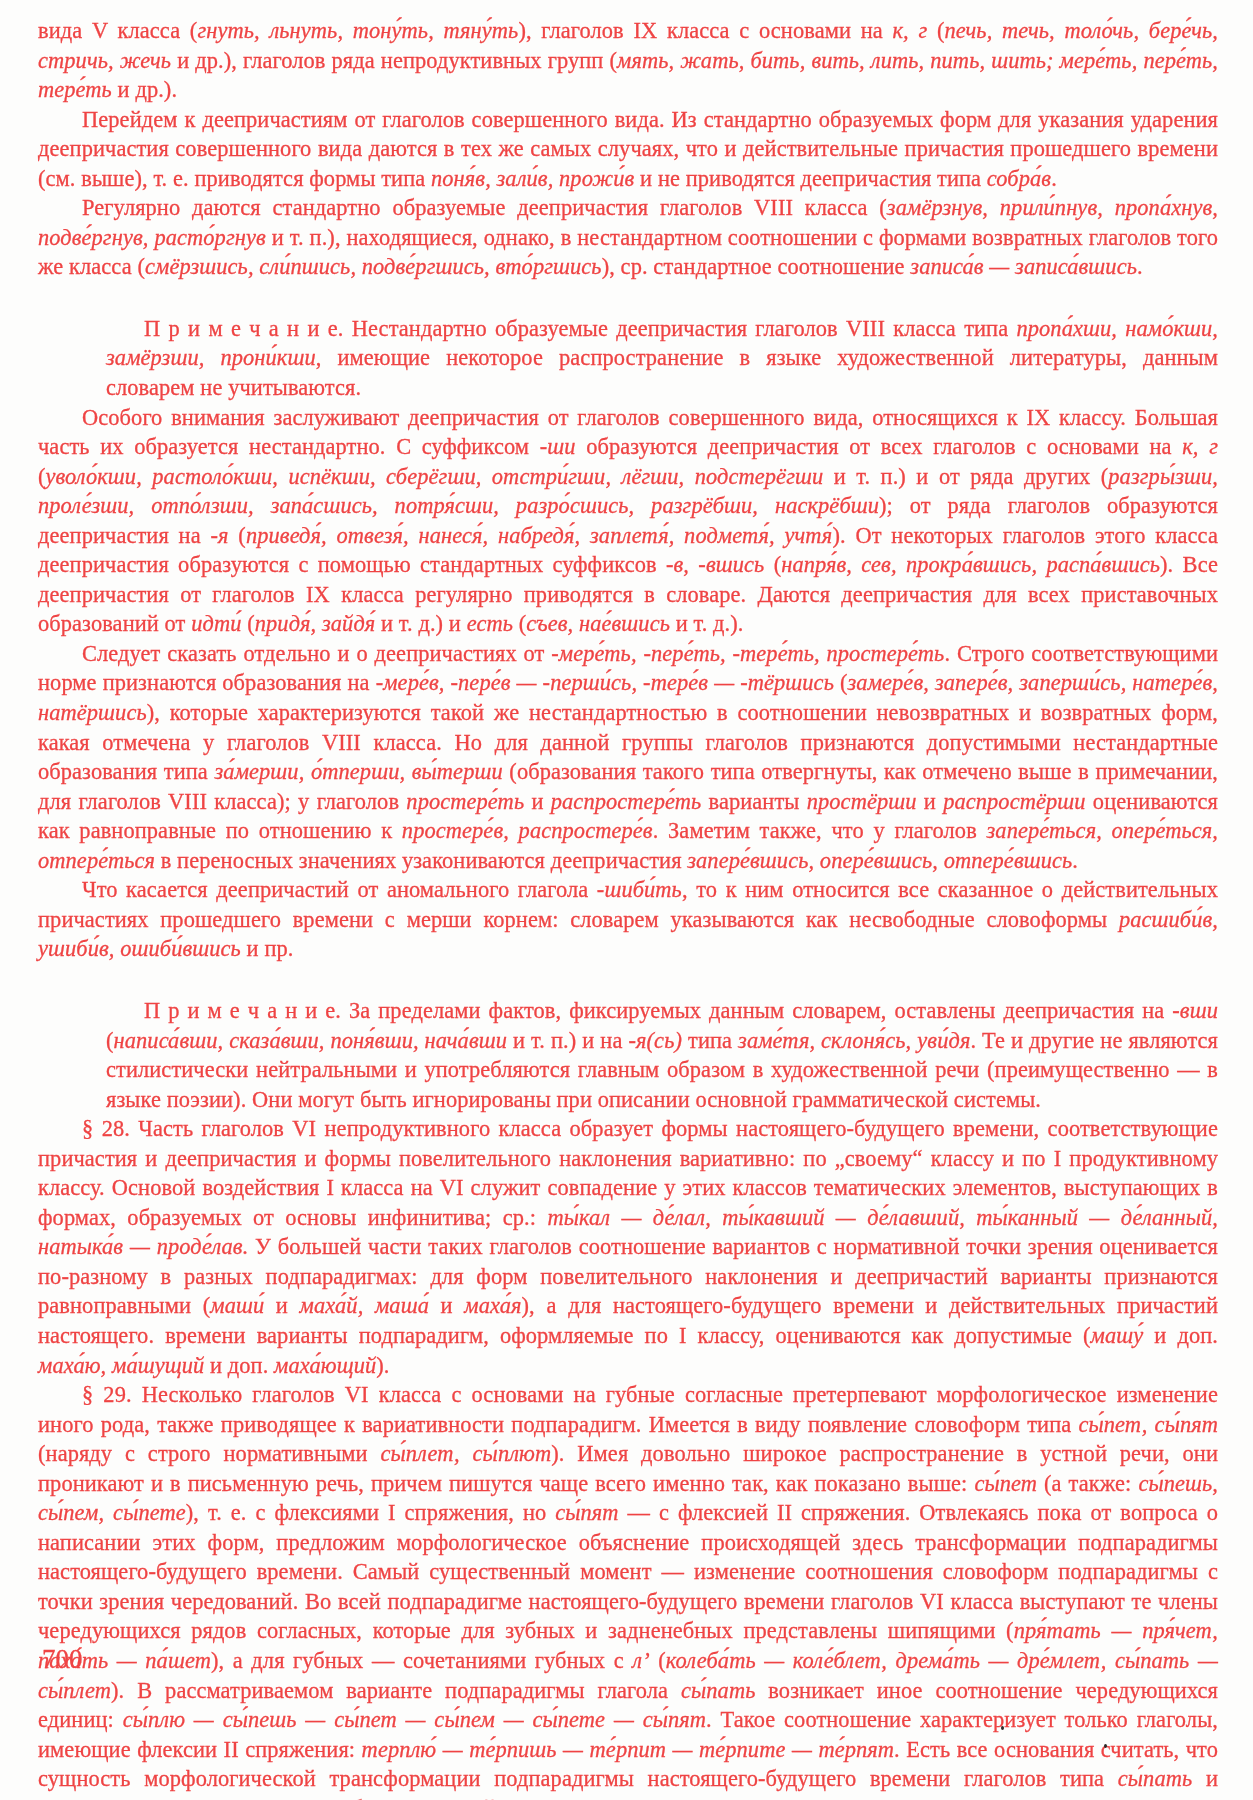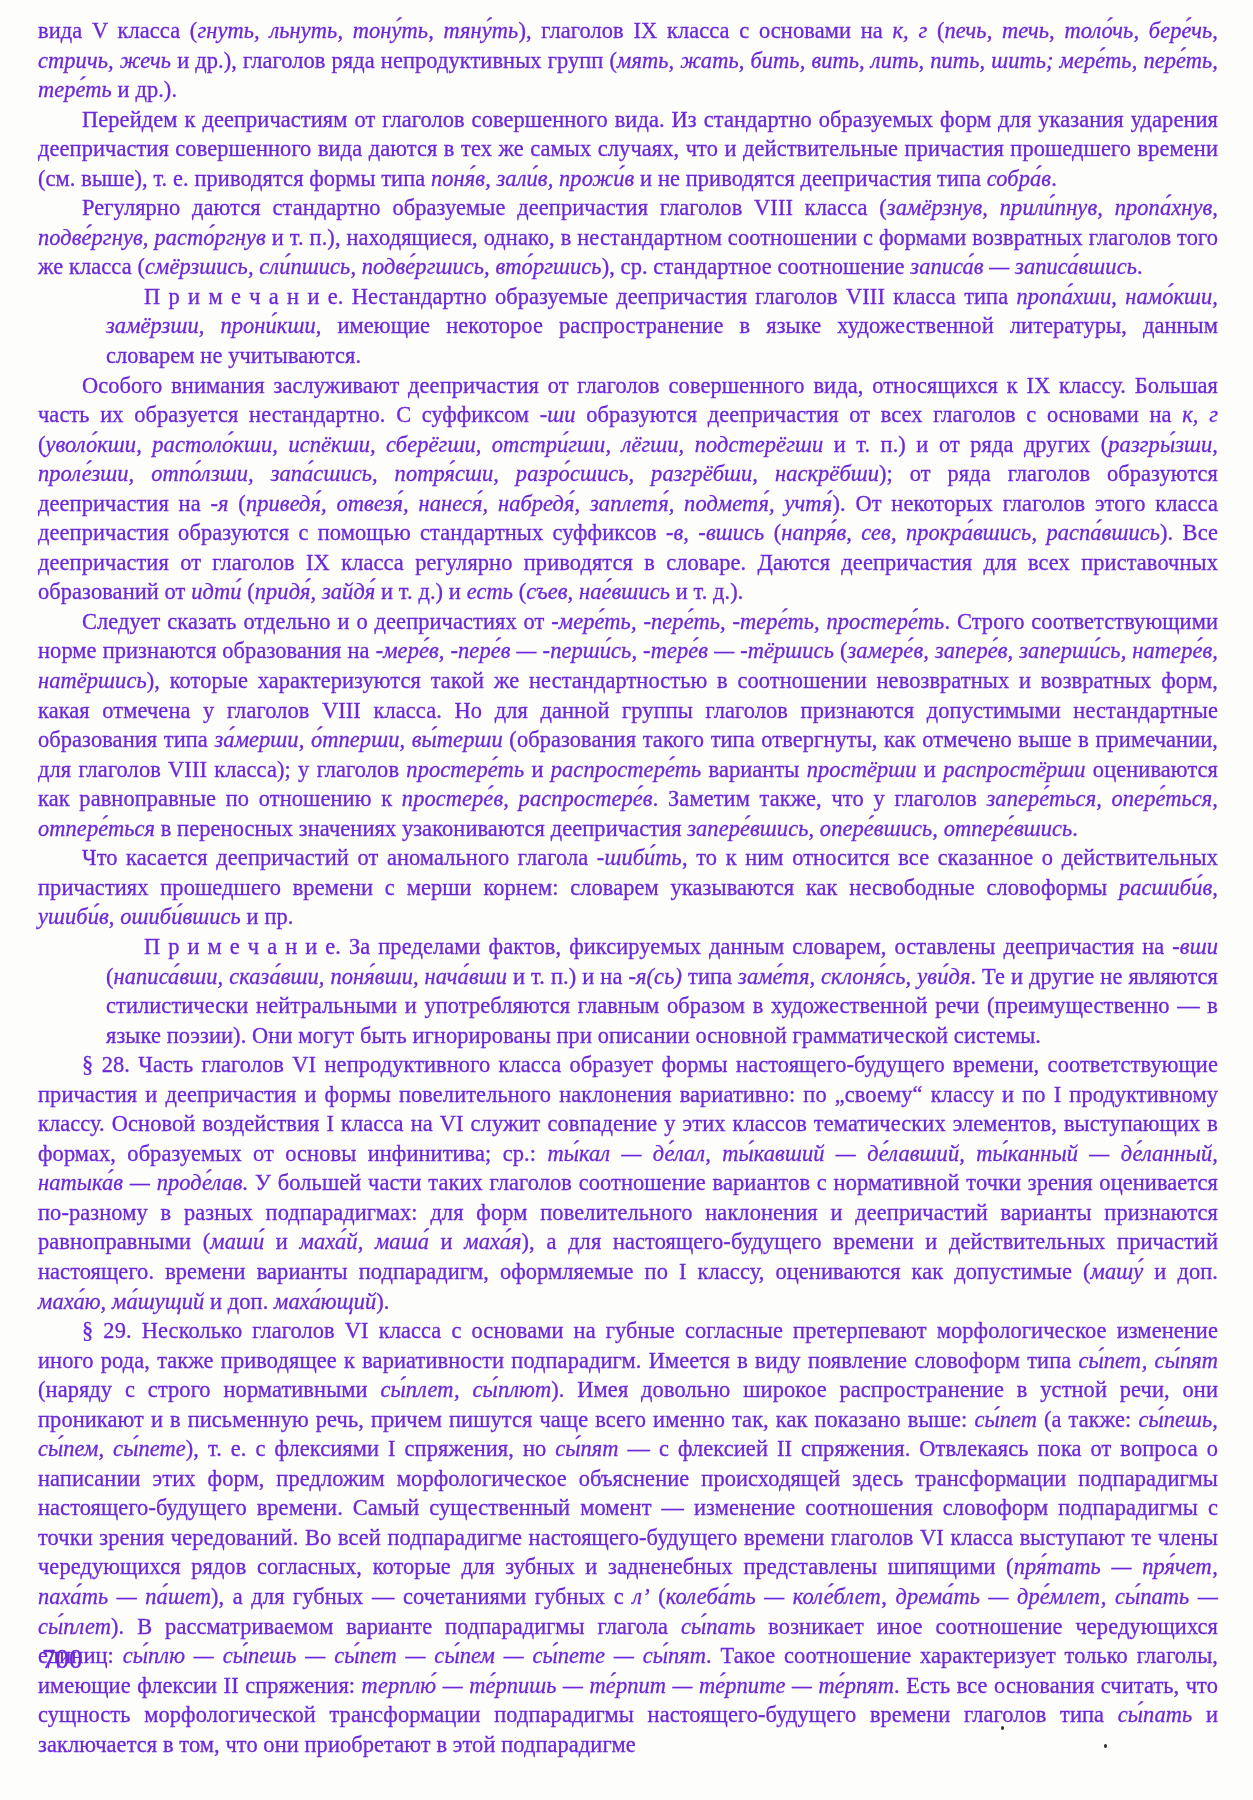--- a/index.html
+++ b/index.html
@@ -7,41 +7,42 @@
     padding: 0;
     background: #ffffff;
   }
   .page {
     position: relative;
     width: 1253px;
     height: 1800px;
     background: #fdfdfc;
     overflow: hidden;
     font-family: "Liberation Serif", "DejaVu Serif", serif;
-    color: #6d28d9;
+    color: #ef4444;
   }
   .textblock {
     position: absolute;
     left: 38px;
     top: 16px;
     width: 1180px;
     font-size: 22.4px;
     line-height: 29.55px;
     text-align: justify;
     letter-spacing: 0.1px;
     -webkit-text-stroke: 0.3px currentColor;
     hyphens: auto;
     -webkit-hyphens: auto;
   }
   p.para { margin: 0; padding: 0; }
   p.cont { text-indent: 0; }
   p.body { text-indent: 44px; }
   p.note {
     margin-left: 68px;
     text-indent: 38px;
+    margin-top: 32px;
   }
   .rm { font-style: normal; }
   .it { font-style: italic; }
   .bd { font-weight: normal; }
   .page-number {
     position: absolute;
     left: 42px;
     top: 1644px;
     font-size: 27px;
     line-height: 30px;

